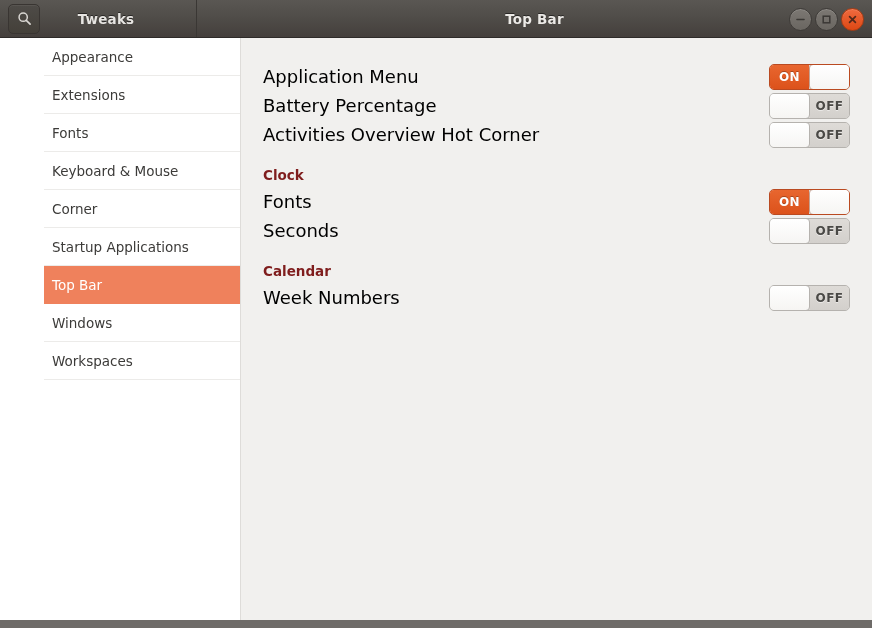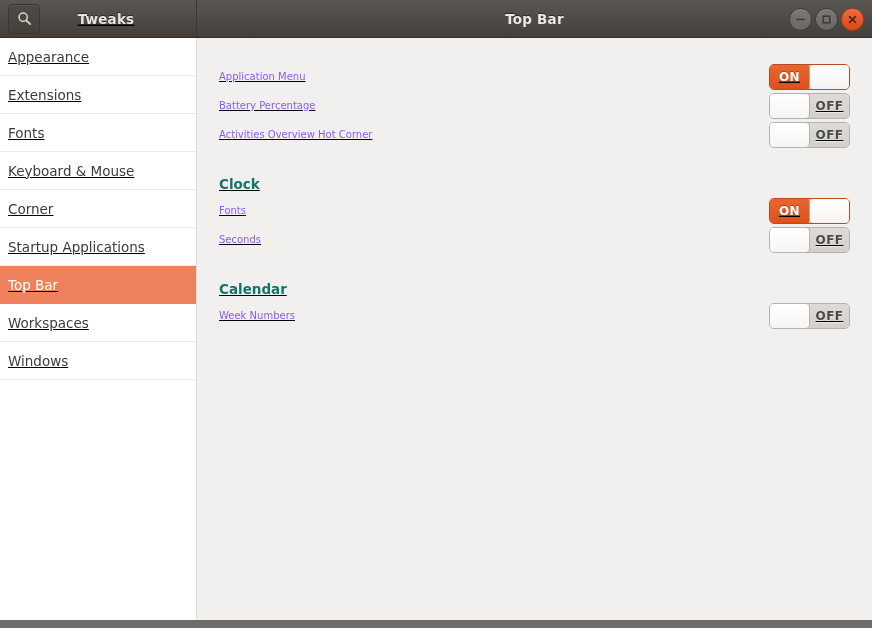--- a/index.html
+++ b/index.html
@@ -16,21 +16,20 @@
   }
 
   .window {
     position: relative;
     width: 872px;
     height: 628px;
     display: flex;
     flex-direction: column;
     background: #ffffff;
     box-sizing: border-box;
-    text-decoration: underline;
   }
 
   
   .titlebar {
     position: relative;
     height: 38px;
     flex: 0 0 38px;
     background: linear-gradient(to bottom, #5a5753 0%, #504d49 45%, #443f3c 100%);
     border-bottom: 1px solid #2e2b29;
     box-sizing: border-box;
@@ -118,20 +117,21 @@
   }
   .wm-btn svg { display:block; }
 
   
   .body-area {
     flex: 1;
     display: flex;
     min-height: 0;
     border-bottom: 8px solid #6e6b68;
     box-sizing: border-box;
+    padding-left: 44px;
   }
 
   
   .sidebar {
     width: 197px;
     flex: 0 0 197px;
     background: #ffffff;
     border-right: 1px solid #dedcd9;
     box-sizing: border-box;
     overflow: hidden;
@@ -164,30 +164,30 @@
     overflow: hidden;
   }
   .row {
     display: flex;
     align-items: center;
     justify-content: space-between;
     height: 29px;
     margin-bottom: 0px;
   }
   .row-label {
-    color: #8b5cf6;
-    font-size: 10px;
+    color: #000000;
+    font-size: 18px;
     user-select: none;
   }
   .section-head {
-    color: #0f766e;
+    color: #7f1d1d;
     font-size: 13.5px;
     font-weight: bold;
     user-select: none;
-    margin-top: 23px;
+    margin-top: 14px;
     height: 24px;
     display: flex;
     align-items: center;
   }
 
   
   .switch {
     width: 81px;
     height: 26px;
     border-radius: 5px;
@@ -308,24 +308,24 @@
       <div class="side-item">
         <span>Corner</span>
       </div>
       <div class="side-item">
         <span>Startup Applications</span>
       </div>
       <div class="side-item selected">
         <span>Top Bar</span>
       </div>
       <div class="side-item">
+        <span>Windows</span>
+      </div>
+      <div class="side-item">
         <span>Workspaces</span>
-      </div>
-      <div class="side-item">
-        <span>Windows</span>
       </div>
     </div>
 
     <div class="content">
 
       <div class="row">
         <span class="row-label">Application Menu</span>
         <div class="switch on">
           <div class="sw-track">ON</div>
           <div class="sw-knob"></div>

